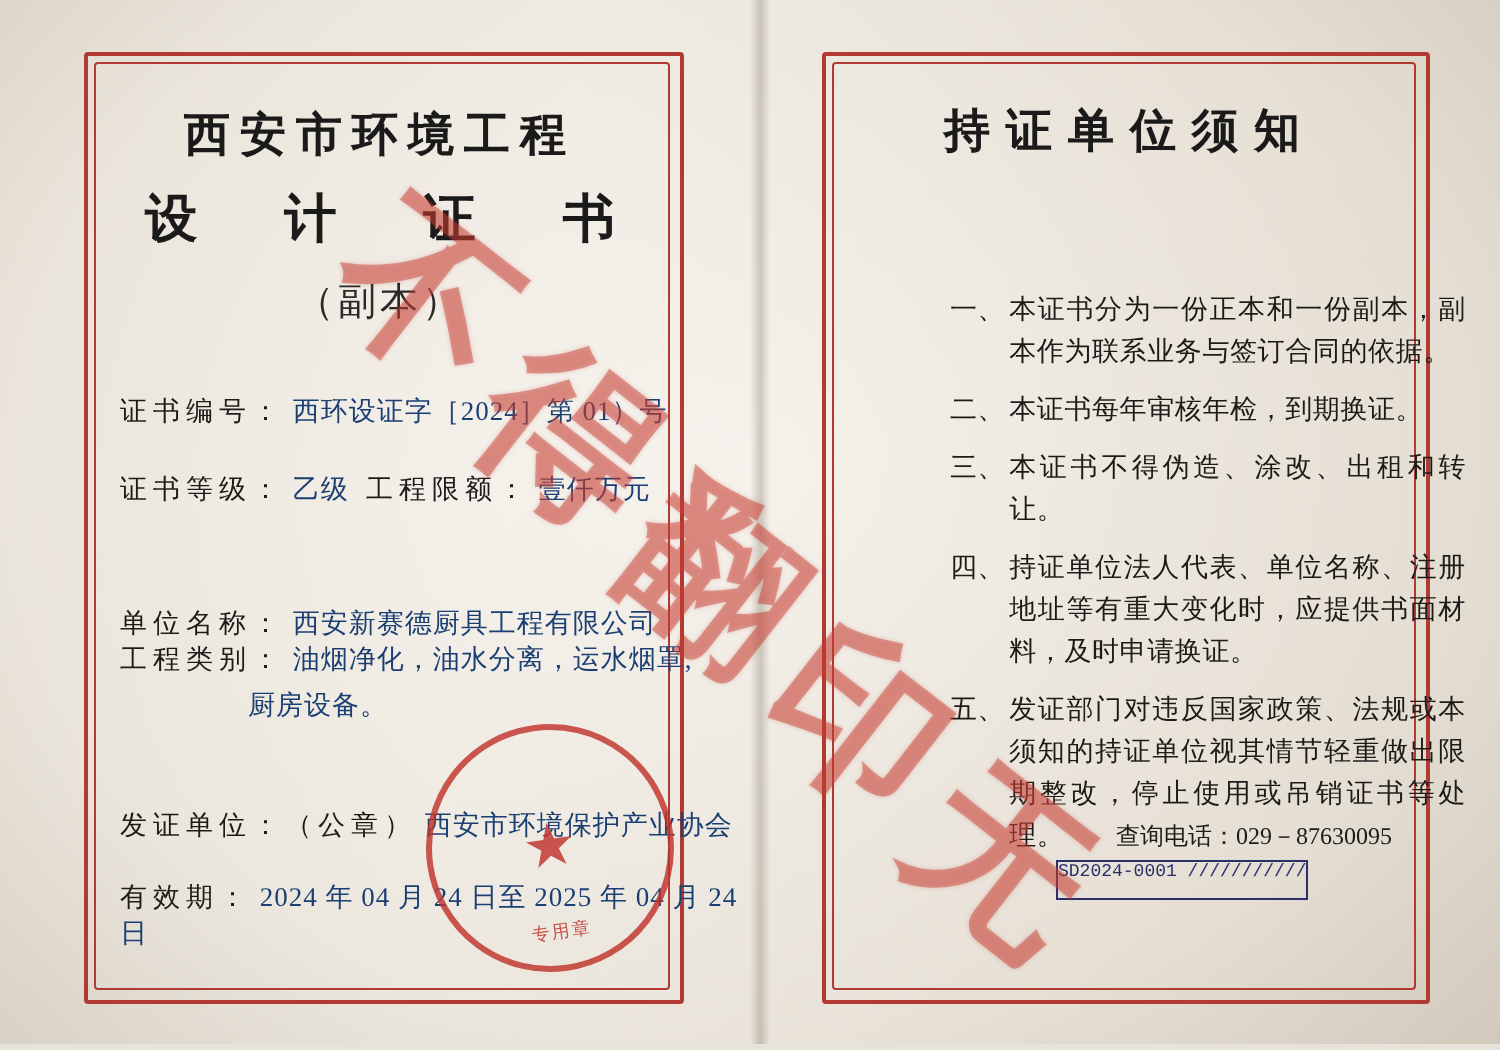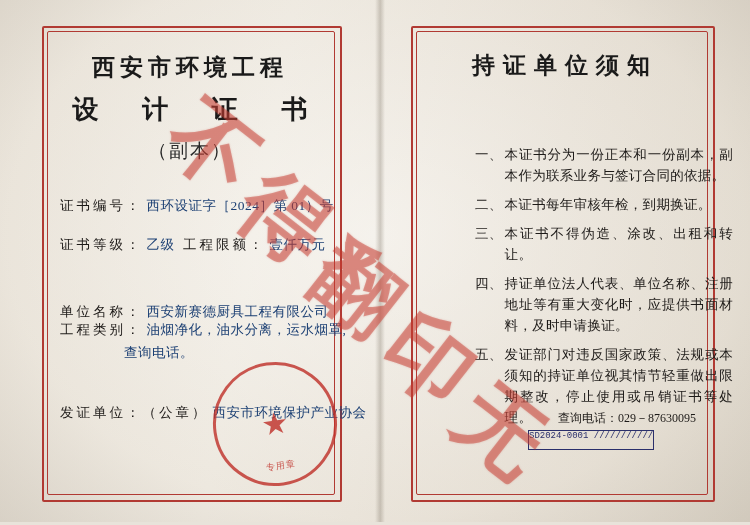--- a/index.html
+++ b/index.html
@@ -158,28 +158,32 @@
     <div class="field f-unit">
       <span class="lbl">单位名称：</span>
       <span class="hand blue">西安新赛德厨具工程有限公司</span>
     </div>
 
     <div class="field f-cat">
       <span class="lbl">工程类别：</span>
       <span class="hand blue">油烟净化，油水分离，运水烟罩,</span>
     </div>
     <div class="field f-cat2">
-      <span class="hand blue">查询电话。</span>
+      <span class="hand blue">厨房设备。</span>
     </div>
 
     <div class="field f-issuer">
       <span class="lbl">发证单位：（公章）</span>
       <span class="hand blue">西安市环境保护产业协会</span>
     </div>
 
+    <div class="field f-valid">
+      <span class="lbl">有效期：</span>
+      <span class="hand blue">2024 年 04 月 24 日至 2025 年 04 月 24 日</span>
+    </div>
 
     <div class="seal seal-left">
       <span class="star">★</span>
       <span class="bottom-txt">专用章</span>
     </div>
   </div>
 
   <div class="panel right">
     <div class="border outer"></div>
     <div class="border inner"></div>

